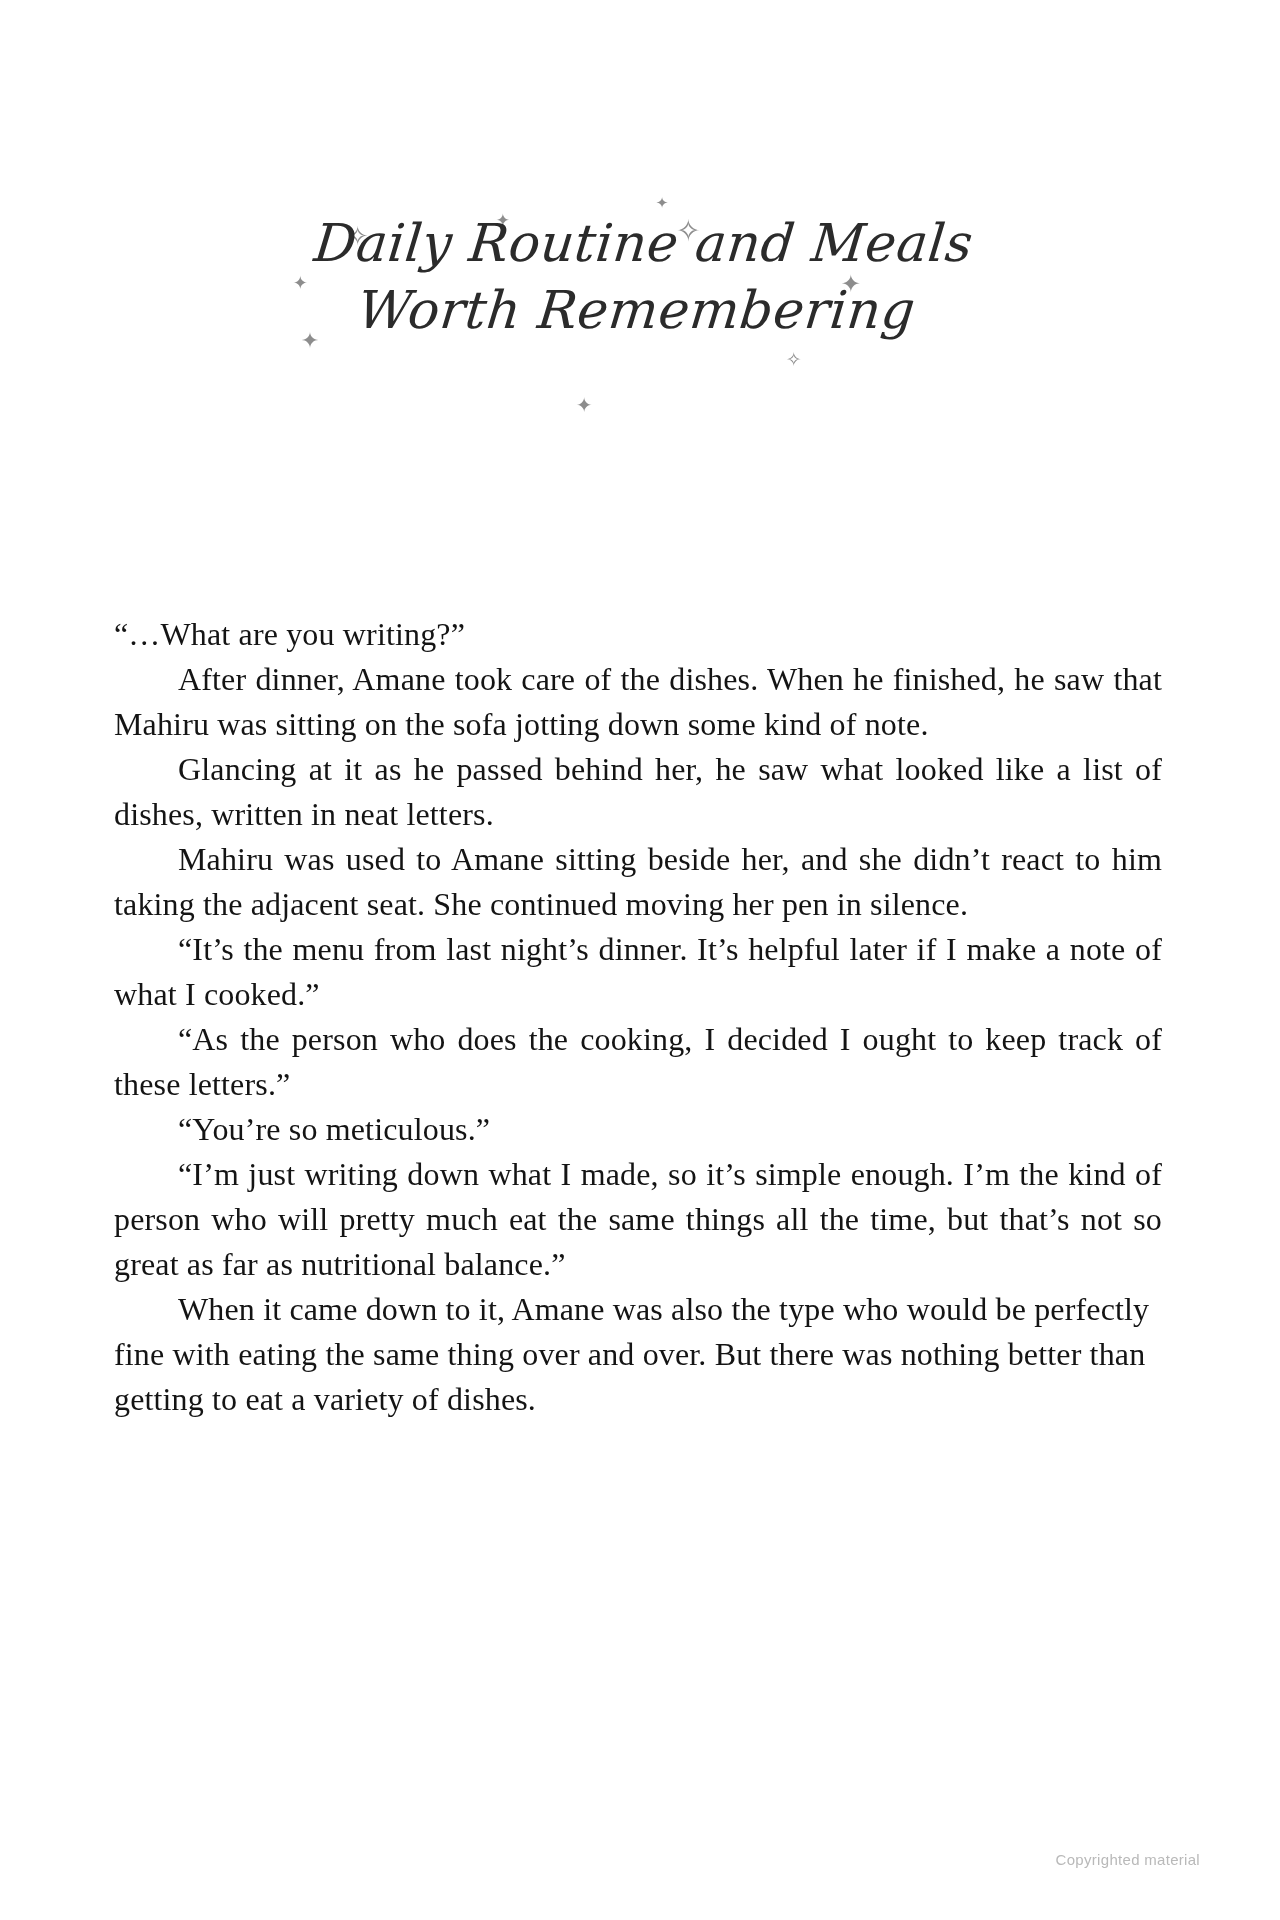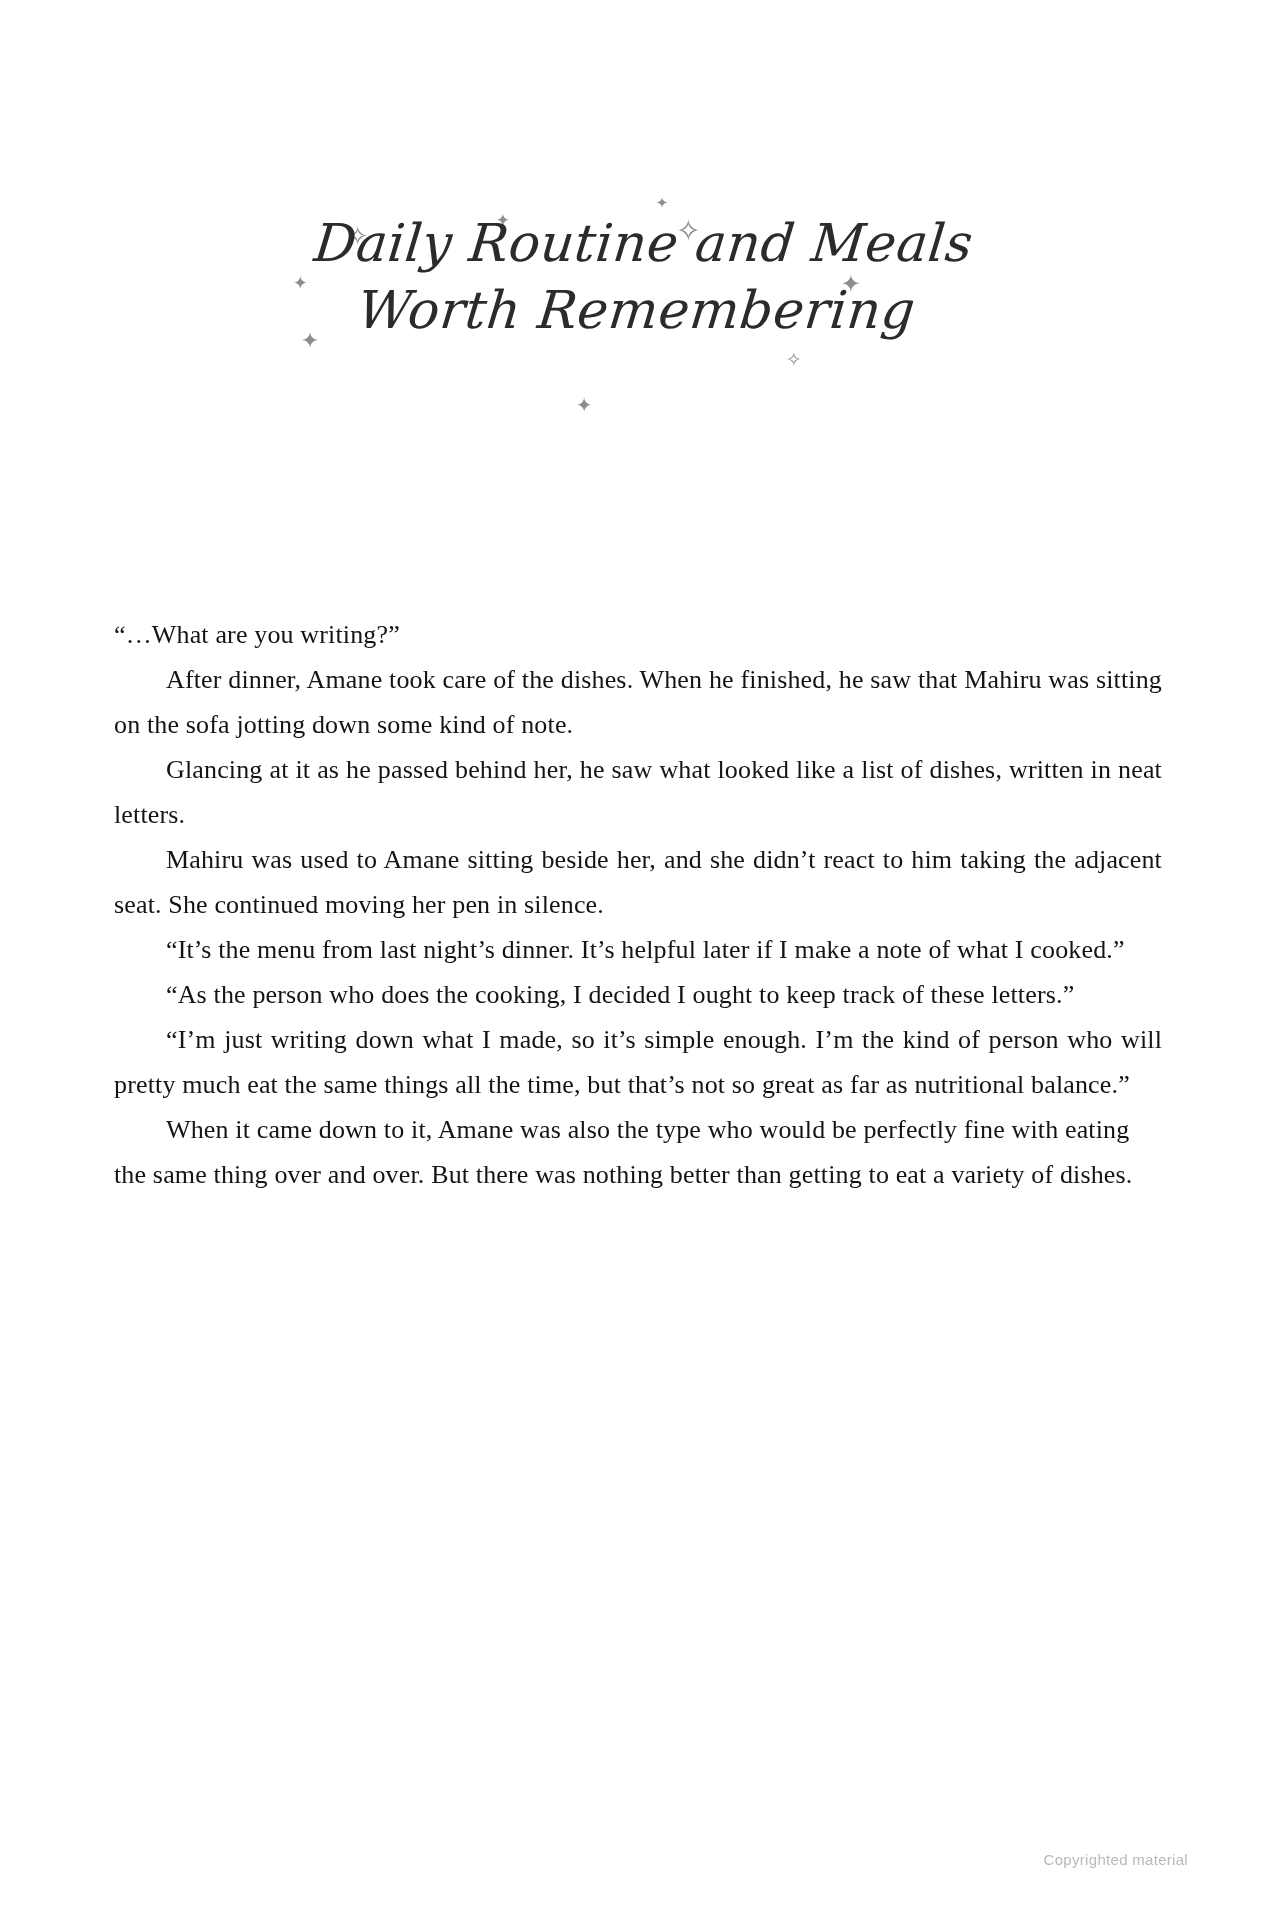--- a/index.html
+++ b/index.html
@@ -69,35 +69,35 @@
 
   
   .body-text {
     position: absolute;
     left: 114px;
     top: 612px;
     width: 1048px;
   }
   .body-text p {
     margin: 0;
-    font-size: 26px;
+    font-size: 32px;
     line-height: 45px;
     text-align: justify;
     text-justify: inter-word;
     letter-spacing: 0.15px;
     color: #141414;
   }
   .body-text p.indent { text-indent: 2.0em; }
   .body-text p.noindent { text-indent: 0; }
   .body-text p:last-child { text-align: left; }
 
   
   .copyright {
     position: absolute;
-    right: 92px;
+    right: 80px;
     bottom: 52px;
     font-family: "Liberation Sans", sans-serif;
     font-size: 15px;
     color: #b9b9b9;
     letter-spacing: 0.3px;
   }
 </style>
 </head>
 <body>
 
@@ -119,19 +119,20 @@
     </div>
   </div>
 
   <div class="body-text">
     <p class="noindent">“…What are you writing?”</p>
     <p class="indent">After dinner, Amane took care of the dishes. When he finished, he saw that Mahiru was sitting on the sofa jotting down some kind of note.</p>
     <p class="indent">Glancing at it as he passed behind her, he saw what looked like a list of dishes, written in neat letters.</p>
     <p class="indent">Mahiru was used to Amane sitting beside her, and she didn’t react to him taking the adjacent seat. She continued moving her pen in silence.</p>
     <p class="indent">“It’s the menu from last night’s dinner. It’s helpful later if I make a note of what I cooked.”</p>
     <p class="indent">“As the person who does the cooking, I decided I ought to keep track of these letters.”</p>
+    <p class="indent">“You’re so meticulous.”</p>
     <p class="indent">“I’m just writing down what I made, so it’s simple enough. I’m the kind of person who will pretty much eat the same things all the time, but that’s not so great as far as nutritional balance.”</p>
     <p class="indent">When it came down to it, Amane was also the type who would be perfectly fine with eating the same thing over and over. But there was nothing better than getting to eat a variety of dishes.</p>
   </div>
 
   <div class="copyright">Copyrighted material</div>
 
 </div>
 
 </body></html>

